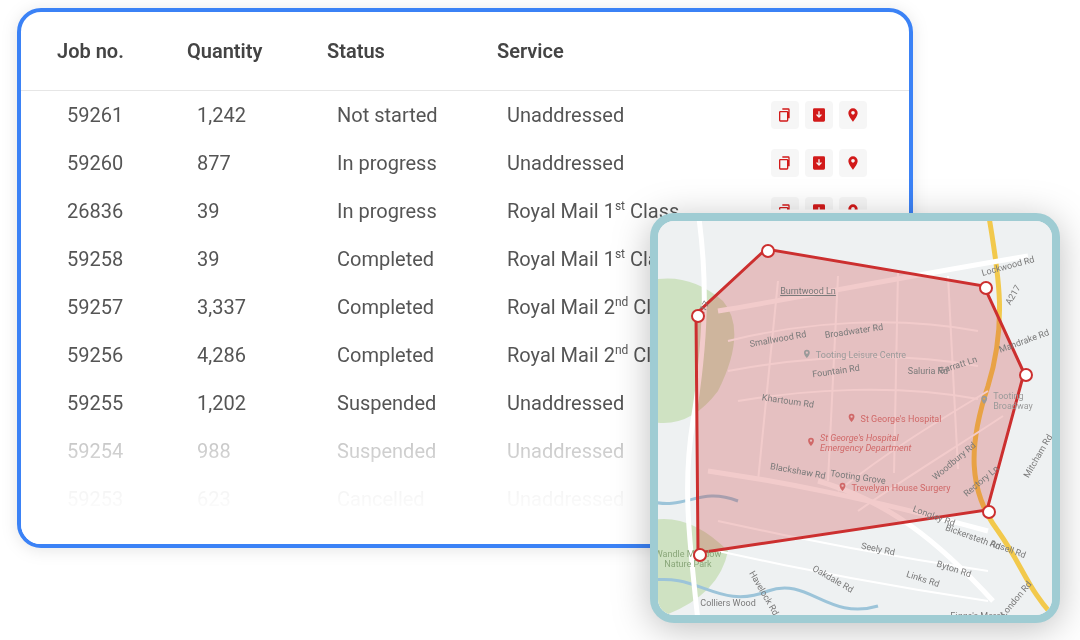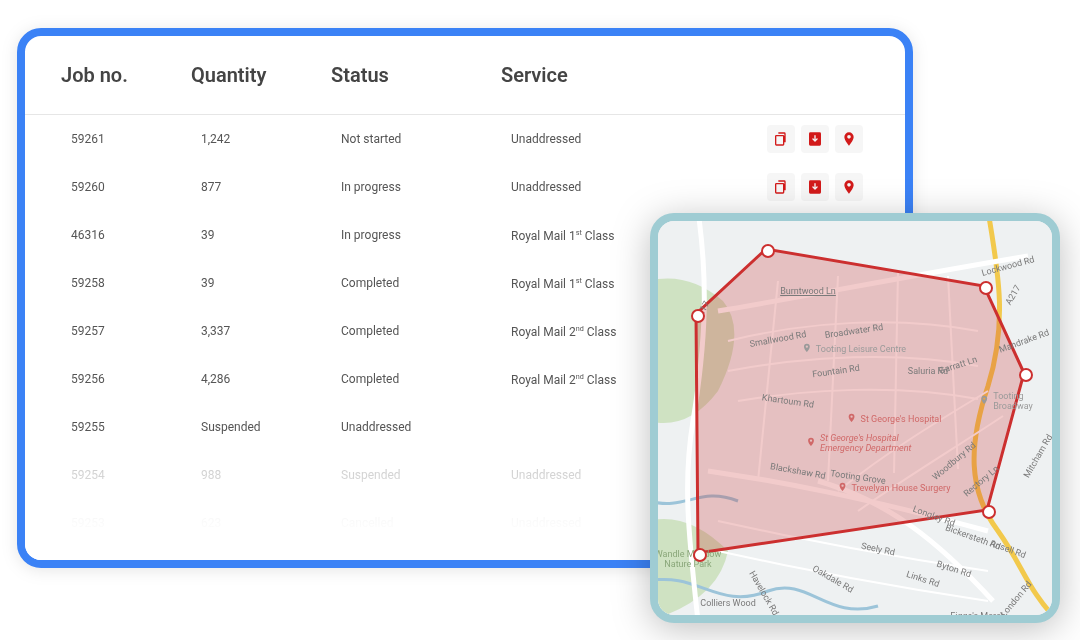--- a/index.html
+++ b/index.html
@@ -13,27 +13,26 @@
     position: relative;
   }
 
   
   .table-card {
     position: absolute;
     left: 17px;
     top: 8px;
     width: 896px;
     height: 540px;
-    border: 8px solid #3b82f6;
+    border: 4px solid #3b82f6;
     border-radius: 24px;
     background: #fff;
     box-sizing: border-box;
     overflow: hidden;
     filter: drop-shadow(0 2px 8px rgba(0,0,0,0.1));
-    margin-top: 20px;
   }
   .table-card::after { 
     content: "";
     position: absolute;
     left: 0; right: 0; bottom: 0;
     height: 120px;
     background: linear-gradient(to bottom, rgba(255,255,255,0) 0%, #fff 80%);
     pointer-events: none;
   }
   .tbl-head, .tbl-row {
@@ -44,21 +43,21 @@
   }
   .tbl-head {
     height: 78px;
     border-bottom: 1px solid #e6e6e6;
     font-weight: 600;
     font-size: 20px;
     color: #444;
   }
   .tbl-row {
     height: 48px;
-    font-size: 12px;
+    font-size: 20px;
     color: #555;
     padding-left: 46px;
   }
   .tbl-row.faded1 { color: #bbb; }
   .tbl-row.faded2 { color: #ddd; }
   sup.ord { font-size: 0.6em; vertical-align: super; }
 
   .icon-pack {
     display: flex;
     gap: 6px;
@@ -181,21 +180,21 @@
   </div>
   <div class="iconbtn">
     <svg viewBox="0 0 24 24">
                 <path d="M12 2a7 7 0 0 0-7 7c0 5 7 13 7 13s7-8 7-13a7 7 0 0 0-7-7zm0 9.5A2.5 2.5 0 1 1 12 6a2.5 2.5 0 0 1 0 5.5z"></path>
               </svg>
   </div>
 </div>
         </div>
       </div>
       <div class="tbl-row">
-        <div>46316</div>
+        <div>26836</div>
         <div>39</div>
         <div>In progress</div>
         <div>Royal Mail 1<sup class="ord">st</sup> Class</div>
         <div>
           <div class="icon-pack" style="opacity: 1; clip-path: inset(0px 0px 55%);">
   <div class="iconbtn">
     <svg viewBox="0 0 24 24">
                 <path d="M8 2h9a2 2 0 0 1 2 2v13h-2V4H8V2zm-3 4h10a2 2 0 0 1 2 2v12a2 2 0 0 1-2 2H5a2 2 0 0 1-2-2V8a2 2 0 0 1 2-2zm0 2v12h10V8H5z"></path>
               </svg>
   </div>
@@ -228,20 +227,21 @@
       </div>
       <div class="tbl-row">
         <div>59256</div>
         <div>4,286</div>
         <div>Completed</div>
         <div>Royal Mail 2<sup class="ord">nd</sup> Class</div>
         <div></div>
       </div>
       <div class="tbl-row">
         <div>59255</div>
+        <div>1,202</div>
         <div>Suspended</div>
         <div>Unaddressed</div>
         <div></div>
       </div>
       <div class="tbl-row faded1">
         <div>59254</div>
         <div>988</div>
         <div>Suspended</div>
         <div>Unaddressed</div>
         <div></div>
@@ -308,21 +308,21 @@
       <div class="map-label" style="left: 366px; top: 120px; transform: translate(-50%, -50%) rotate(-20deg);">Mandrake Rd</div>
       <div class="map-label" style="left: 350px; top: 328px; transform: translate(-50%, -50%) rotate(20deg);">Ansell Rd</div>
       <div class="map-label" style="left: 220px; top: 328px; transform: translate(-50%, -50%) rotate(12deg);">Seely Rd</div>
       <div class="map-label" style="left: 175px; top: 358px; transform: translate(-50%, -50%) rotate(30deg);">Oakdale Rd</div>
       <div class="map-label" style="left: 106px; top: 372px; transform: translate(-50%, -50%) rotate(60deg);">Havelock Rd</div>
       <div class="map-label" style="left: 265px; top: 358px; transform: translate(-50%, -50%) rotate(18deg);">Links Rd</div>
       <div class="map-label" style="left: 296px; top: 348px; transform: translate(-50%, -50%) rotate(18deg);">Byton Rd</div>
       <div class="map-label" style="left: 358px; top: 378px; transform: translate(-50%, -50%) rotate(-50deg);">London Rd</div>
       <div class="map-label" style="left: 70px; top: 382px; transform: translate(-50%, -50%) rotate(0deg);">Colliers Wood</div>
       <div class="map-label" style="left: 320px; top: 395px; transform: translate(-50%, -50%) rotate(0deg);">Figge's Marsh</div>
-      <div class="map-poi" style="left: 196px; top: 128px; justify-content: flex-end;">
+      <div class="map-poi" style="left: 196px; top: 134px; justify-content: flex-end;">
         <span>
   <svg viewBox="0 0 24 24">
             <path d="M12 2a7 7 0 0 0-7 7c0 5 7 13 7 13s7-8 7-13a7 7 0 0 0-7-7zm0 9.5A2.5 2.5 0 1 1 12 6a2.5 2.5 0 0 1 0 5.5z"></path>
           </svg>
 </span>
         <span style="max-width: 120px;">Tooting Leisure Centre</span>
       </div>
       <div class="map-poi" style="left: 348px; top: 180px;">
         <span>
   <svg viewBox="0 0 24 24">

